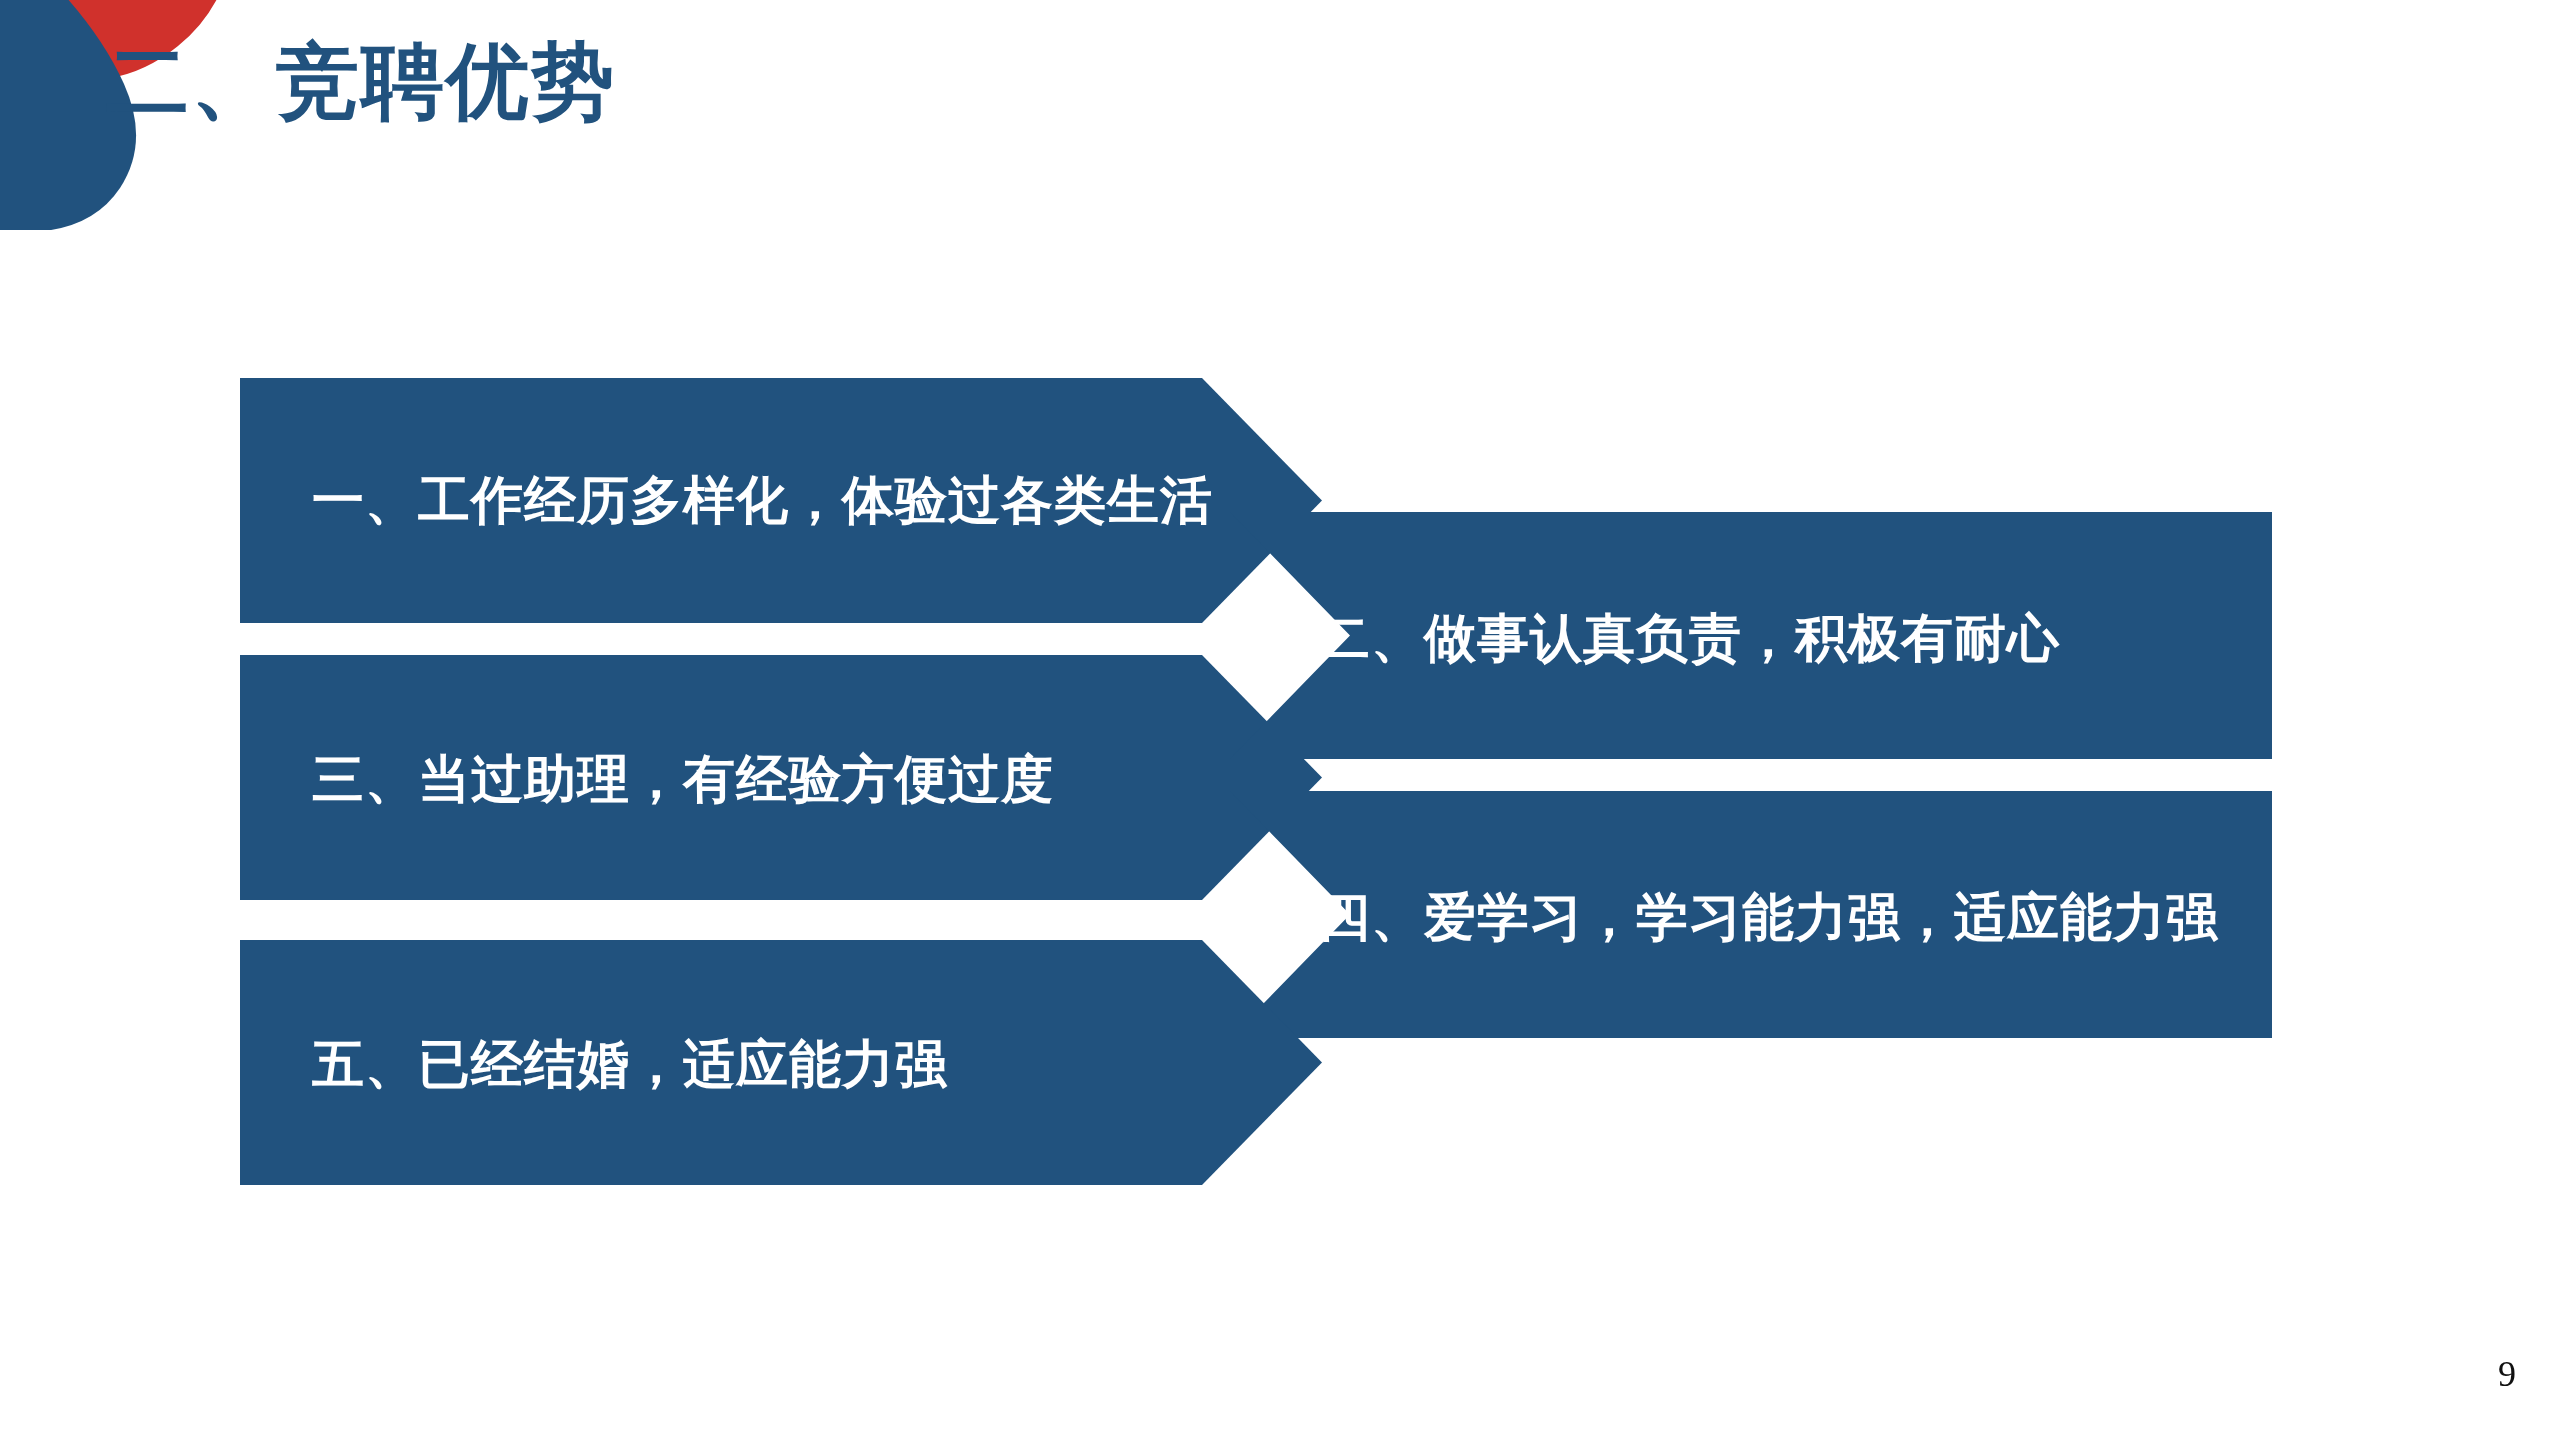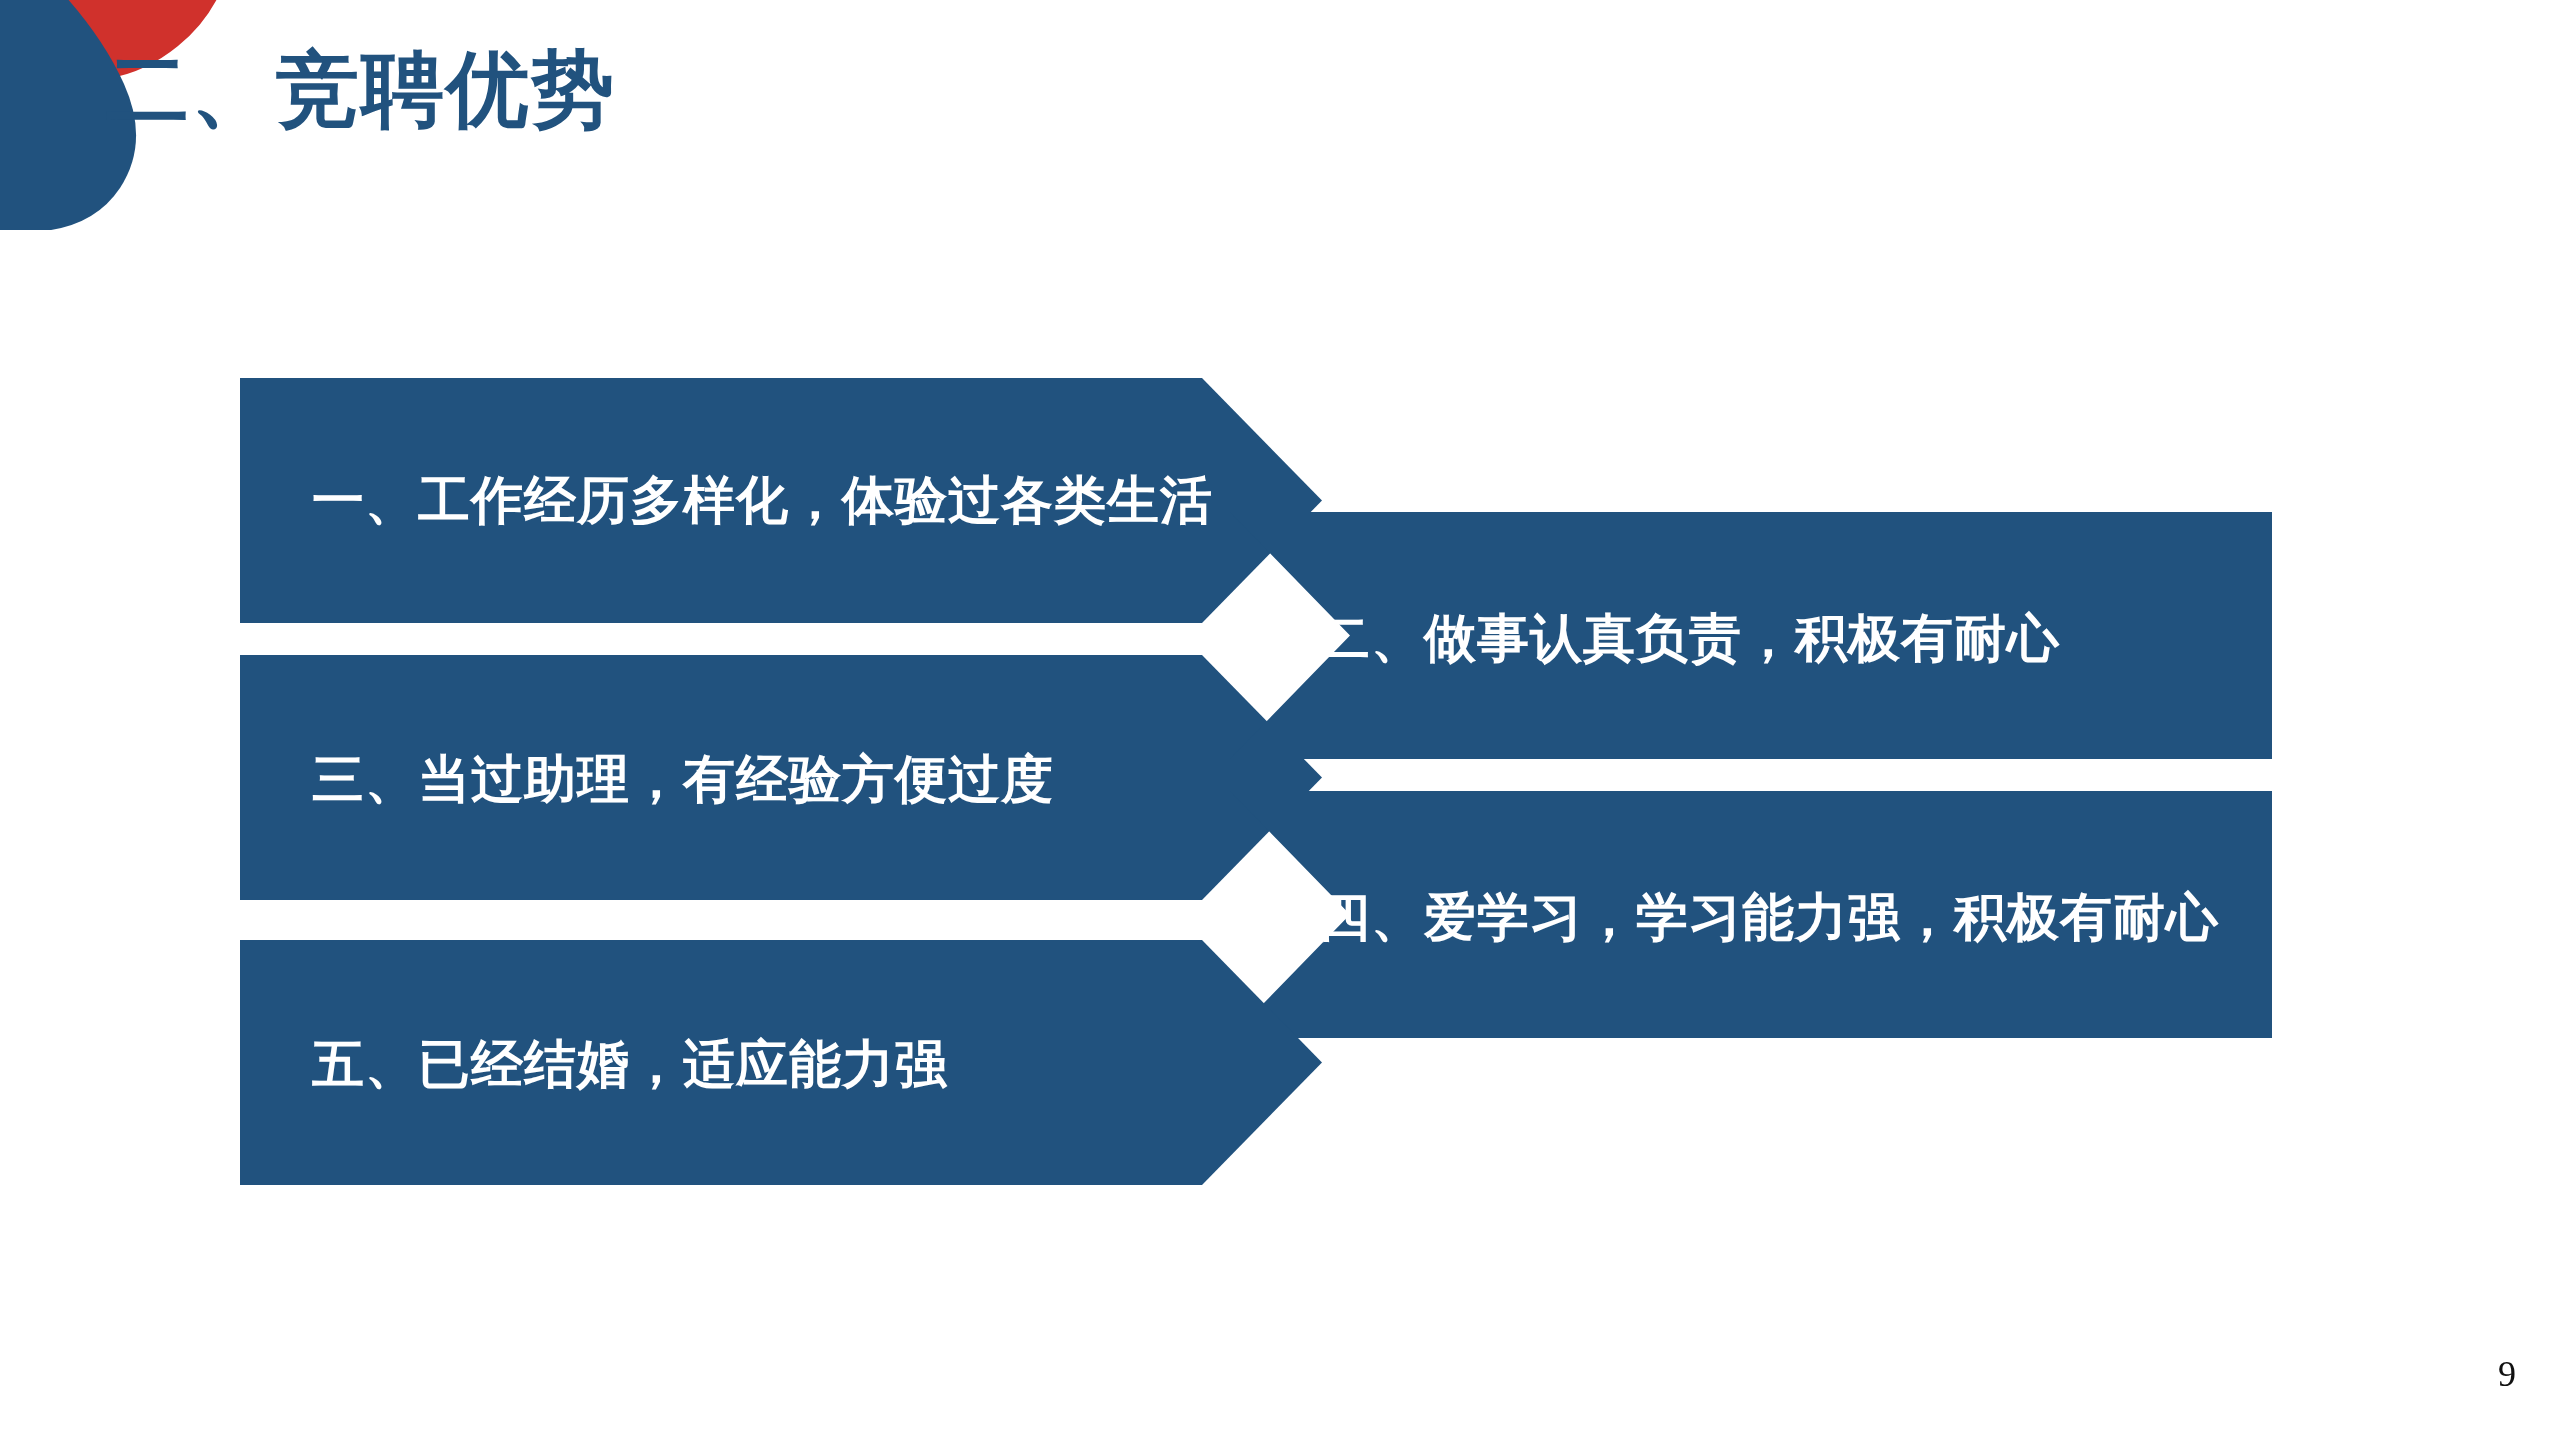--- a/index.html
+++ b/index.html
@@ -11,21 +11,21 @@
     position:relative;
   }
   #slide{position:absolute;inset:0;background:#ffffff;overflow:hidden;}
 
   
   .corner-deco{position:absolute;left:0;top:0;width:260px;height:230px;}
   .corner-deco svg{display:block;}
 
   
   .title-row{
-    position:absolute;left:106px;top:42px;
+    position:absolute;left:106px;top:34px;
     display:flex;align-items:center;
     white-space:nowrap;
   }
   .title-text{
     font-size:83px;
     font-weight:bold;
     color:#21527e;
     letter-spacing:2px;
     line-height:1.15;
   }
@@ -107,21 +107,21 @@
       <svg width="1042" height="247" viewBox="0 0 1042 247" xmlns="http://www.w3.org/2000/svg">
         <path fill="#21527e" d="M 0 0 L 1042 0 L 1042 247 L 0 247 L 120 123.5 Z"></path>
       </svg>
       <span class="chev-label">二、做事认真负责，积极有耐心</span>
     </div>
 
     <div class="chev chev-right" id="chev4">
       <svg width="1042" height="247" viewBox="0 0 1042 247" xmlns="http://www.w3.org/2000/svg">
         <path fill="#21527e" d="M 0 0 L 1042 0 L 1042 247 L 0 247 L 120 123.5 Z"></path>
       </svg>
-      <span class="chev-label">四、爱学习，学习能力强，积极有耐心</span>
+      <span class="chev-label">四、爱学习，学习能力强，适应能力强</span>
     </div>
 
     <div class="chev chev-left" id="chev5">
       <svg width="1082" height="245" viewBox="0 0 1082 245" xmlns="http://www.w3.org/2000/svg">
         <path fill="#21527e" d="M 0 0 L 962 0 L 1082 122.5 L 962 245 L 0 245 Z"></path>
       </svg>
       <span class="chev-label">五、已经结婚，适应能力强</span>
     </div>
 
   </div>

